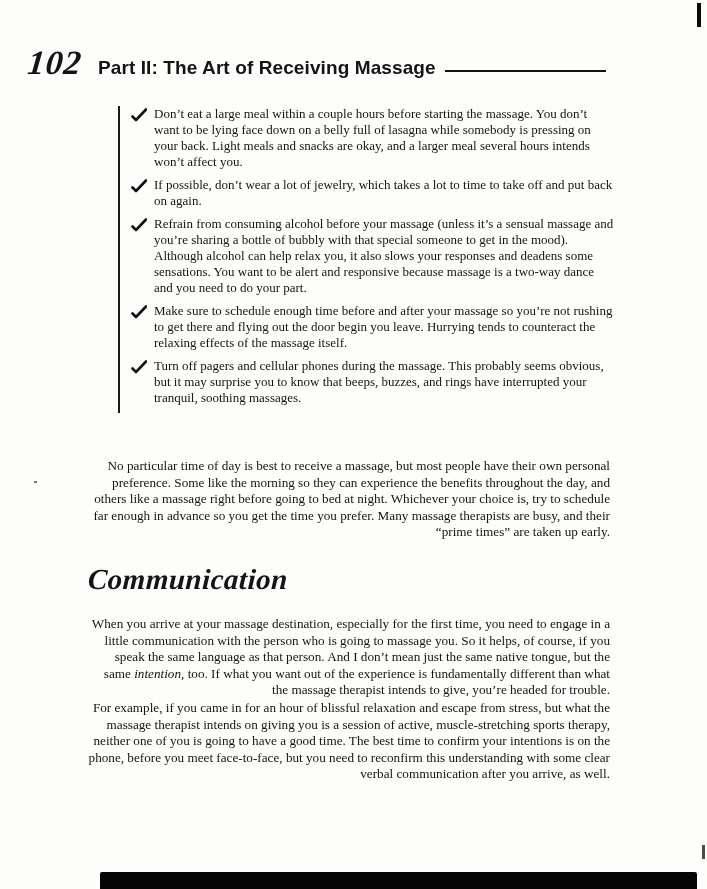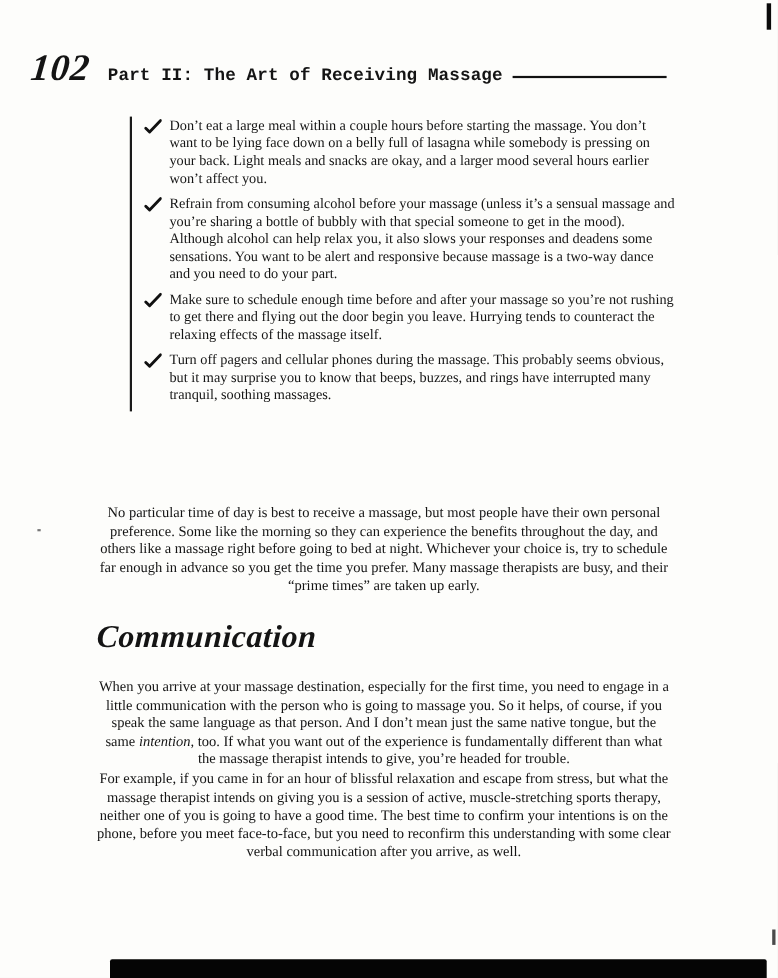--- a/index.html
+++ b/index.html
@@ -21,22 +21,22 @@
   }
   .folio {
     font-family:"Liberation Serif", serif;
     font-style:italic; font-weight:700;
     font-size:34px; line-height:34px;
     transform:skewX(-6deg);
     letter-spacing:1px;
   }
   .running-head {
     margin-left:16px;
-    font-family:Liberation Mono, monospace;
-    font-weight:700; font-size:16px;
+    font-family:Liberation Sans, sans-serif;
+    font-weight:700; font-size:19px;
     letter-spacing:0.1px;
     white-space:nowrap;
   }
   .head-rule {
     flex:1 1 auto;
     border-bottom:2px solid #111;
     margin-left:9px;
     transform:translateY(-2px);
   }
 
@@ -55,21 +55,21 @@
   .check svg { display:block; }
   .tip-text {
     font-size:13px; line-height:16px;
     text-align:left;
   }
 
   
   .para {
     position:absolute; left:88px; width:522px;
     font-size:13.2px; line-height:16.5px;
-    margin:0; text-align:center;
+    margin:0; text-align:right;
   }
   #para-scheduling { top:458px; }
   #para-comm1 { top:616px; }
   #para-comm2 { top:700px; }
   .ital { }
 
   
   .section-heading {
     position:absolute; left:88px; top:562px;
     margin:0;
@@ -114,23 +114,31 @@
   </header>
 
   <section class="tips">
 
     <div class="tip">
       <span class="check">
         <svg width="16" height="14" viewBox="0 0 16 14">
             <path d="M1.5 8.5 L5 12 L15 1.5" fill="none" stroke="#111" stroke-width="2.6" stroke-linecap="round" stroke-linejoin="round"></path>
           </svg>
       </span>
-      <span class="tip-text">Don’t eat a large meal within a couple hours before starting the massage. You don’t want to be lying face down on a belly full of lasagna while somebody is pressing on your back. Light meals and snacks are okay, and a larger mood several hours earlier won’t affect you.</span>
+      <span class="tip-text">Don’t eat a large meal within a couple hours before starting the massage. You don’t want to be lying face down on a belly full of lasagna while somebody is pressing on your back. Light meals and snacks are okay, and a larger meal several hours intends won’t affect you.</span>
     </div>
 
+    <div class="tip">
+      <span class="check">
+        <svg width="16" height="14" viewBox="0 0 16 14">
+            <path d="M1.5 8.5 L5 12 L15 1.5" fill="none" stroke="#111" stroke-width="2.6" stroke-linecap="round" stroke-linejoin="round"></path>
+          </svg>
+      </span>
+      <span class="tip-text">If possible, don’t wear a lot of jewelry, which takes a lot to time to take off and put back on again.</span>
+    </div>
 
     <div class="tip">
       <span class="check">
         <svg width="16" height="14" viewBox="0 0 16 14">
             <path d="M1.5 8.5 L5 12 L15 1.5" fill="none" stroke="#111" stroke-width="2.6" stroke-linecap="round" stroke-linejoin="round"></path>
           </svg>
       </span>
       <span class="tip-text">Refrain from consuming alcohol before your massage (unless it’s a sensual massage and you’re sharing a bottle of bubbly with that special someone to get in the mood). Although alcohol can help relax you, it also slows your responses and deadens some sensations. You want to be alert and responsive because massage is a two-way dance and you need to do your part.</span>
     </div>
 
@@ -142,21 +150,21 @@
       </span>
       <span class="tip-text">Make sure to schedule enough time before and after your massage so you’re not rushing to get there and flying out the door begin you leave. Hurrying tends to counteract the relaxing effects of the massage itself.</span>
     </div>
 
     <div class="tip">
       <span class="check">
         <svg width="16" height="14" viewBox="0 0 16 14">
             <path d="M1.5 8.5 L5 12 L15 1.5" fill="none" stroke="#111" stroke-width="2.6" stroke-linecap="round" stroke-linejoin="round"></path>
           </svg>
       </span>
-      <span class="tip-text">Turn off pagers and cellular phones during the massage. This probably seems obvious, but it may surprise you to know that beeps, buzzes, and rings have interrupted many tranquil, soothing massages.</span>
+      <span class="tip-text">Turn off pagers and cellular phones during the massage. This probably seems obvious, but it may surprise you to know that beeps, buzzes, and rings have interrupted your tranquil, soothing massages.</span>
     </div>
 
 
   </section>
 
   <p class="para" id="para-scheduling">No particular time of day is best to receive a massage, but most people have their own personal preference. Some like the morning so they can experience the benefits throughout the day, and others like a massage right before going to bed at night. Whichever your choice is, try to schedule far enough in advance so you get the time you prefer. Many massage therapists are busy, and their “prime times” are taken up early.</p>
 
   <h1 class="section-heading">Communication</h1>
 
   <p class="para" id="para-comm1"><span>When you arrive at your massage destination, especially for the first time, you need to engage in a little communication with the person who is going to massage you. So it helps, of course, if you speak the same language as that person. And I don’t mean just the same native tongue, but the same </span><em class="ital">intention,</em><span> too. If what you want out of the experience is fundamentally different than what the massage therapist intends to give, you’re headed for trouble.</span></p>

